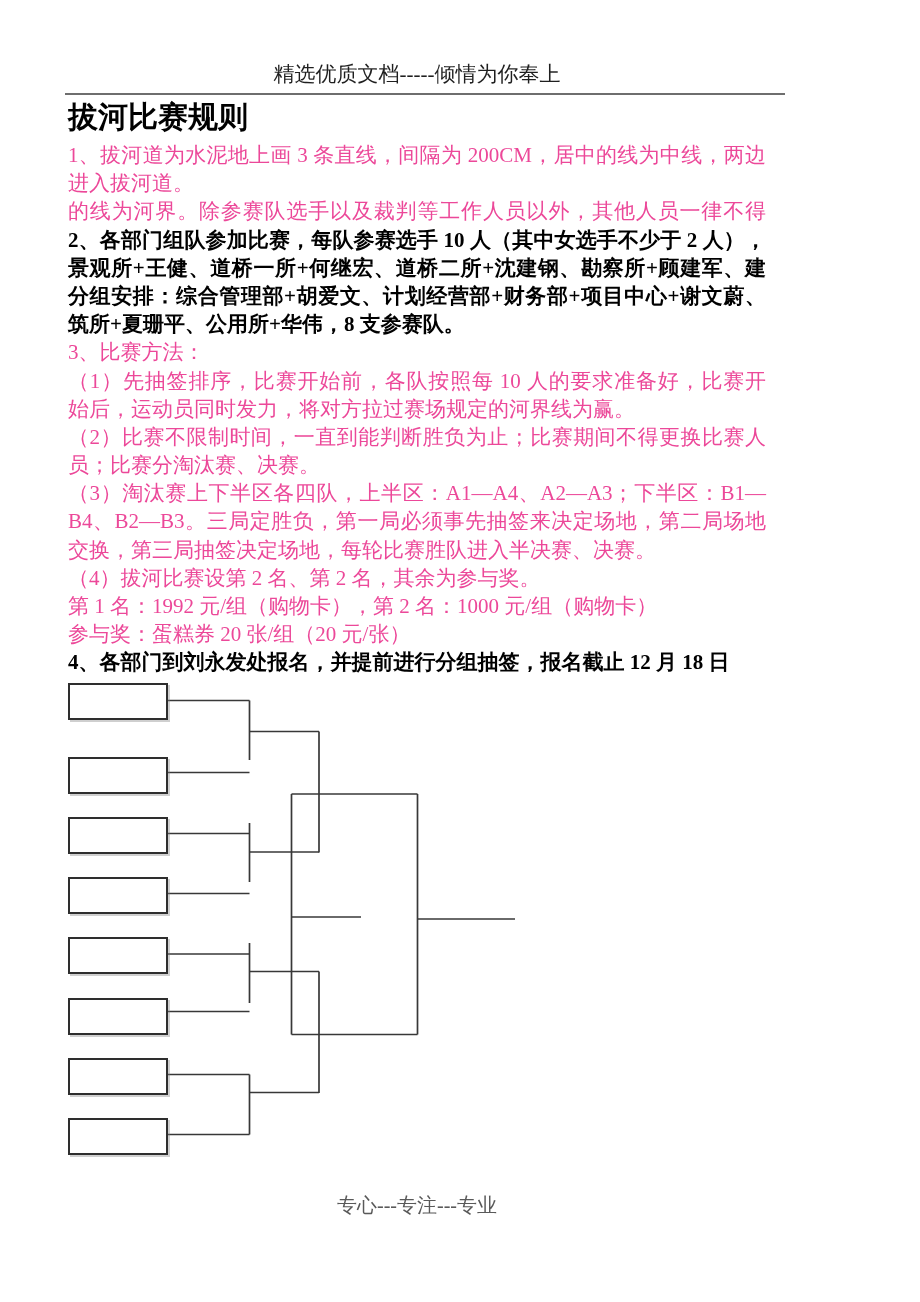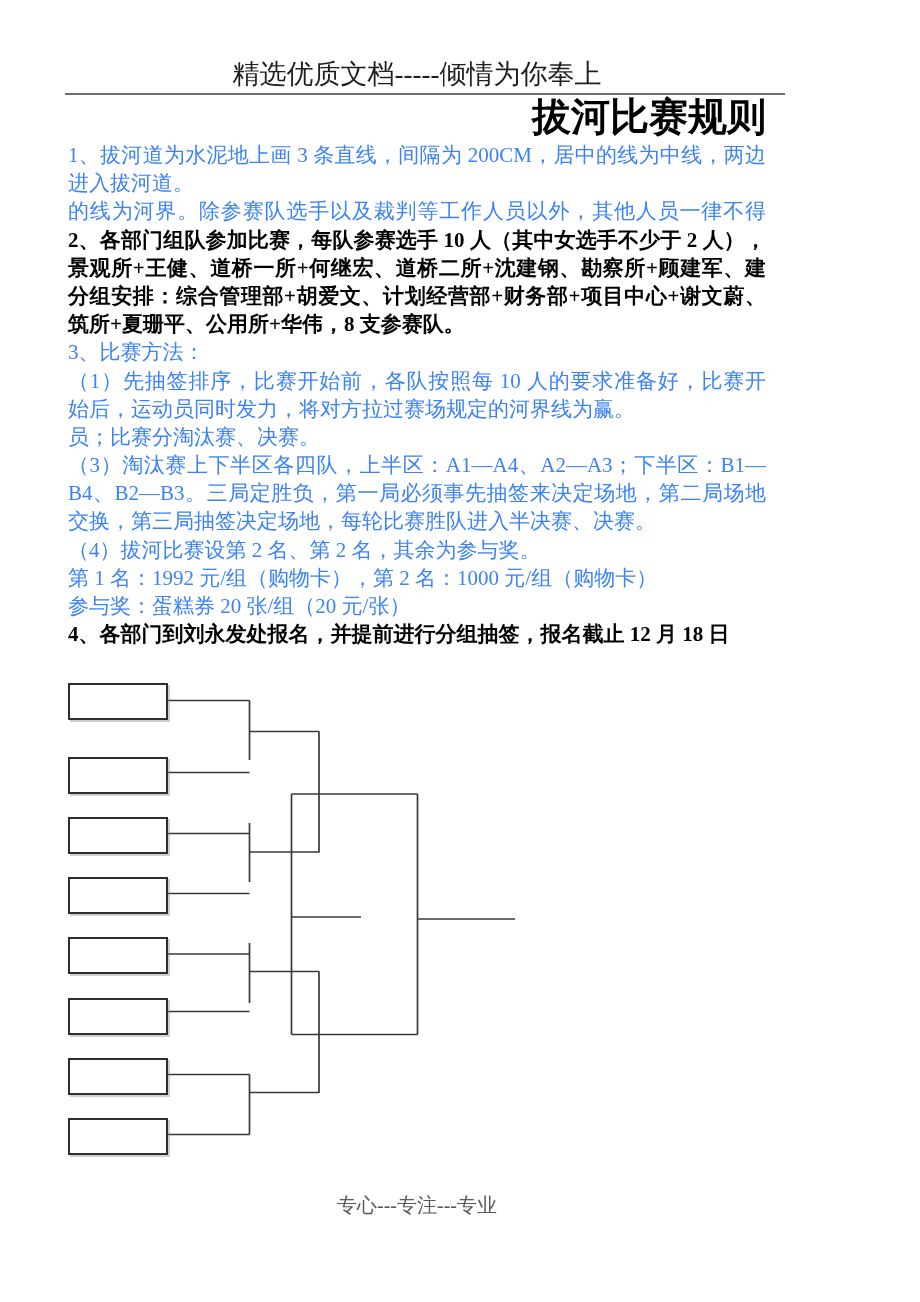--- a/index.html
+++ b/index.html
@@ -8,47 +8,47 @@
     background:#ffffff;
     position:relative;
     font-family:"Liberation Serif","DejaVu Serif",serif;
     color:#1a1a1a;
     overflow:hidden;
   }
   .abs{position:absolute;}
   .doc-header{
     left:68px;top:59px;width:698px;
     text-align:center;
-    font-size:27px;line-height:30px;
+    font-size:21px;line-height:30px;
     color:#1f1f1f;
     white-space:nowrap;
   }
   .header-divider{
     left:65px;top:93px;width:720px;height:0;
     border-top:2px solid #6e6e6e;
   }
   .doc-title{
     left:68px;top:94px;width:698px;
-    text-align:right;
-    font-size:39px;line-height:46px;
+    text-align:left;
+    font-size:30px;line-height:46px;
     font-weight:700;
     color:#000;
     white-space:nowrap;
   }
   .body-text{
     left:68px;top:141px;width:698px;
   }
   .line{
     font-size:21px;
     line-height:28.2px;
     height:28.2px;
     text-align:justify;
     text-align-last:justify;
     white-space:normal;
-    color:#3b82f6;
+    color:#ec4899;
   }
   .line.last{
     text-align:left;
     text-align-last:left;
   }
   .line.bold{
     font-weight:700;
     color:#000;
     text-align:center;
   }
@@ -81,20 +81,21 @@
   <div class="line">1、拔河道为水泥地上画 3 条直线，间隔为 200CM，居中的线为中线，两边</div>
   <div class="line last">进入拔河道。</div>
   <div class="line">的线为河界。除参赛队选手以及裁判等工作人员以外，其他人员一律不得</div>
   <div class="line bold">2、各部门组队参加比赛，每队参赛选手 10 人（其中女选手不少于 2 人），</div>
   <div class="line bold">景观所+王健、道桥一所+何继宏、道桥二所+沈建钢、勘察所+顾建军、建</div>
   <div class="line bold">分组安排：综合管理部+胡爱文、计划经营部+财务部+项目中心+谢文蔚、</div>
   <div class="line bold last">筑所+夏珊平、公用所+华伟，8 支参赛队。</div>
   <div class="line last">3、比赛方法：</div>
   <div class="line">（1）先抽签排序，比赛开始前，各队按照每 10 人的要求准备好，比赛开</div>
   <div class="line last">始后，运动员同时发力，将对方拉过赛场规定的河界线为赢。</div>
+  <div class="line">（2）比赛不限制时间，一直到能判断胜负为止；比赛期间不得更换比赛人</div>
   <div class="line last">员；比赛分淘汰赛、决赛。</div>
   <div class="line">（3）淘汰赛上下半区各四队，上半区：A1—A4、A2—A3；下半区：B1—</div>
   <div class="line">B4、B2—B3。三局定胜负，第一局必须事先抽签来决定场地，第二局场地</div>
   <div class="line last">交换，第三局抽签决定场地，每轮比赛胜队进入半决赛、决赛。</div>
   <div class="line last">（4）拔河比赛设第 2 名、第 2 名，其余为参与奖。</div>
   <div class="line last">第 1 名：1992 元/组（购物卡），第 2 名：1000 元/组（购物卡）</div>
   <div class="line last">参与奖：蛋糕券 20 张/组（20 元/张）</div>
   <div class="line bold last">4、各部门到刘永发处报名，并提前进行分组抽签，报名截止 12 月 18 日</div>
 </div>
 

